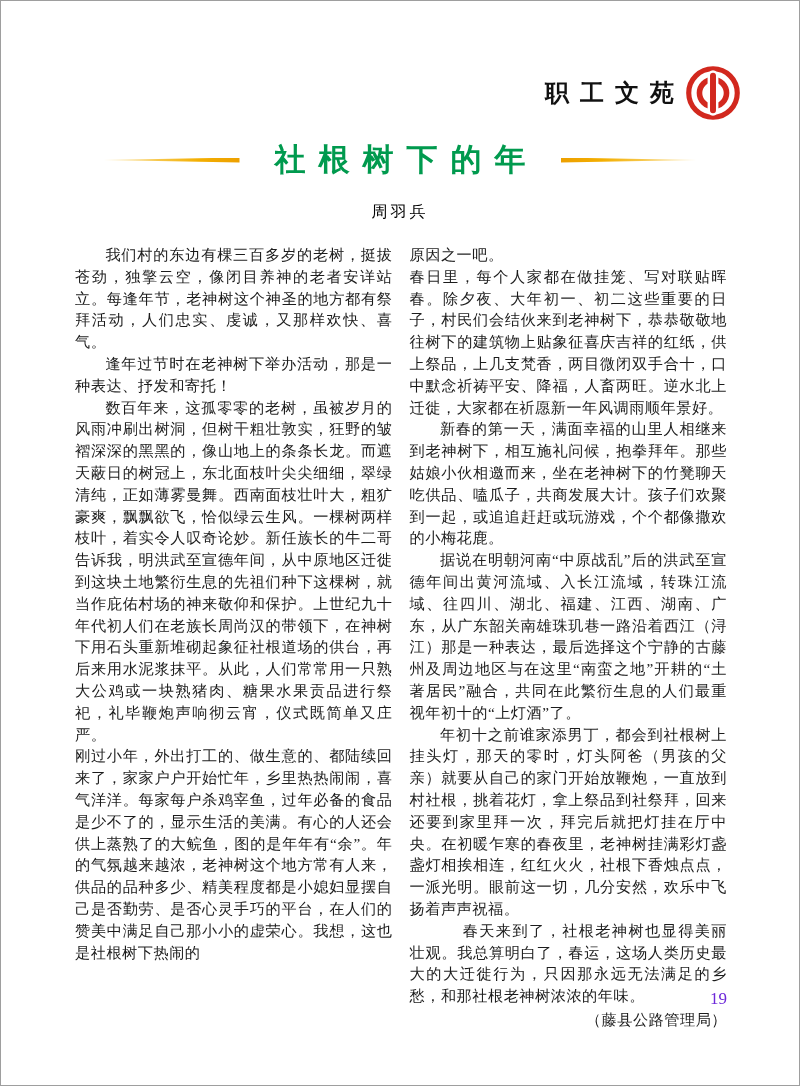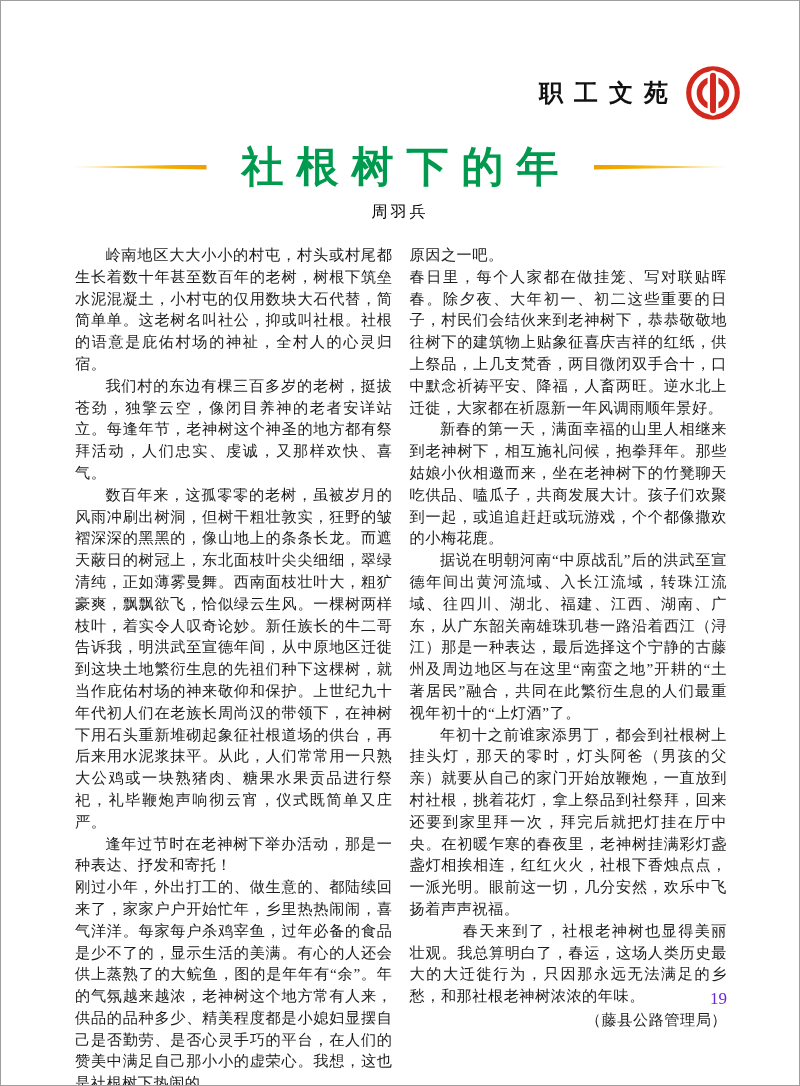--- a/index.html
+++ b/index.html
@@ -18,37 +18,36 @@
   .header {
     position:absolute; top:64px; right:58px;
     display:flex; align-items:center;
   }
   .section-title {
     font-family:Liberation Sans, sans-serif;
     font-weight:bold;
     font-size:24px;
     letter-spacing:11px;
     color:#111;
-    margin-right:6px;
     white-space:nowrap;
   }
   .logo { width:56px; height:56px; display:block; }
 
   
   .title-row {
     position:absolute; top:138px; left:0; width:100%;
     display:flex; align-items:center; justify-content:center;
   }
   .gold-line { width:136px; height:5px; }
   .gold-line.left  { clip-path:polygon(0 50%, 100% 0, 100% 100%); margin-right:22px; }
   .gold-line.right { clip-path:polygon(0 0, 100% 50%, 0 100%);   margin-left:22px; }
   .article-title {
     font-family:Liberation Mono, monospace;
     font-weight:bold;
-    font-size:42px;
+    font-size:31px;
     letter-spacing:13px;
     white-space:nowrap;
     text-indent:13px;
   }
 
   
   .author {
     position:absolute; top:201px; left:0; width:100%;
     text-align:center;
     font-size:16px;
@@ -103,24 +102,23 @@
   <div class="title-row">
     <div class="gold-line left" style="background:linear-gradient(to right, #fce9b0, #f3ae00 70%, #eda000);"></div>
     <div class="article-title" style="color:#009a4e;">社根树下的年</div>
     <div class="gold-line right" style="background:linear-gradient(to left, #fce9b0, #f3ae00 70%, #eda000);"></div>
   </div>
 
   <div class="author">周羽兵</div>
 
   <div class="body-columns">
     <div class="column">
-      <p class="indent2">岭南地区大大小小的村屯，村头或村尾都生长着数十年甚至数百年的老树，树根下筑垒水泥混凝土，小村屯的仅用数块大石代替，简简单单。这老树名叫社公，抑或叫社根。社根的语意是庇佑村场的神祉，全村人的心灵归宿。</p>
       <p class="indent2">我们村的东边有棵三百多岁的老树，挺拔苍劲，独擎云空，像闭目养神的老者安详站立。每逢年节，老神树这个神圣的地方都有祭拜活动，人们忠实、虔诚，又那样欢快、喜气。</p>
+      <p class="indent2">逢年过节时在老神树下举办活动，那是一种表达、抒发和寄托！</p>
       <p class="indent2">数百年来，这孤零零的老树，虽被岁月的风雨冲刷出树洞，但树干粗壮敦实，狂野的皱褶深深的黑黑的，像山地上的条条长龙。而遮天蔽日的树冠上，东北面枝叶尖尖细细，翠绿清纯，正如薄雾曼舞。西南面枝壮叶大，粗犷豪爽，飘飘欲飞，恰似绿云生风。一棵树两样枝叶，着实令人叹奇论妙。新任族长的牛二哥告诉我，明洪武至宣德年间，从中原地区迁徙到这块土地繁衍生息的先祖们种下这棵树，就当作庇佑村场的神来敬仰和保护。上世纪九十年代初人们在老族长周尚汉的带领下，在神树下用石头重新堆砌起象征社根道场的供台，再后来用水泥浆抹平。从此，人们常常用一只熟大公鸡或一块熟猪肉、糖果水果贡品进行祭祀，礼毕鞭炮声响彻云宵，仪式既简单又庄严。</p>
-      <p class="indent2">逢年过节时在老神树下举办活动，那是一种表达、抒发和寄托！</p>
       <p class="indent0">刚过小年，外出打工的、做生意的、都陆续回来了，家家户户开始忙年，乡里热热闹闹，喜气洋洋。每家每户杀鸡宰鱼，过年必备的食品是少不了的，显示生活的美满。有心的人还会供上蒸熟了的大鲩鱼，图的是年年有“余”。年的气氛越来越浓，老神树这个地方常有人来，供品的品种多少、精美程度都是小媳妇显摆自己是否勤劳、是否心灵手巧的平台，在人们的赞美中满足自己那小小的虚荣心。我想，这也是社根树下热闹的</p>
     </div>
     <div class="column">
       <p class="indent0">原因之一吧。</p>
       <p class="indent0">春日里，每个人家都在做挂笼、写对联贴晖春。除夕夜、大年初一、初二这些重要的日子，村民们会结伙来到老神树下，恭恭敬敬地往树下的建筑物上贴象征喜庆吉祥的红纸，供上祭品，上几支梵香，两目微闭双手合十，口中默念祈祷平安、降福，人畜两旺。逆水北上迁徙，大家都在祈愿新一年风调雨顺年景好。</p>
       <p class="indent2">新春的第一天，满面幸福的山里人相继来到老神树下，相互施礼问候，抱拳拜年。那些姑娘小伙相邀而来，坐在老神树下的竹凳聊天吃供品、嗑瓜子，共商发展大计。孩子们欢聚到一起，或追追赶赶或玩游戏，个个都像撒欢的小梅花鹿。</p>
       <p class="indent2">据说在明朝河南“中原战乱”后的洪武至宣德年间出黄河流域、入长江流域，转珠江流域、往四川、湖北、福建、江西、湖南、广东，从广东韶关南雄珠玑巷一路沿着西江（浔江）那是一种表达，最后选择这个宁静的古藤州及周边地区与在这里“南蛮之地”开耕的“土著居民”融合，共同在此繁衍生息的人们最重视年初十的“上灯酒”了。</p>
       <p class="indent2">年初十之前谁家添男丁，都会到社根树上挂头灯，那天的零时，灯头阿爸（男孩的父亲）就要从自己的家门开始放鞭炮，一直放到村社根，挑着花灯，拿上祭品到社祭拜，回来还要到家里拜一次，拜完后就把灯挂在厅中央。在初暖乍寒的春夜里，老神树挂满彩灯盏盏灯相挨相连，红红火火，社根下香烛点点，一派光明。眼前这一切，几分安然，欢乐中飞扬着声声祝福。</p>
       <p class="indent35">春天来到了，社根老神树也显得美丽壮观。我总算明白了，春运，这场人类历史最大的大迁徙行为，只因那永远无法满足的乡愁，和那社根老神树浓浓的年味。</p>
       <p class="attribution">（藤县公路管理局）</p>

